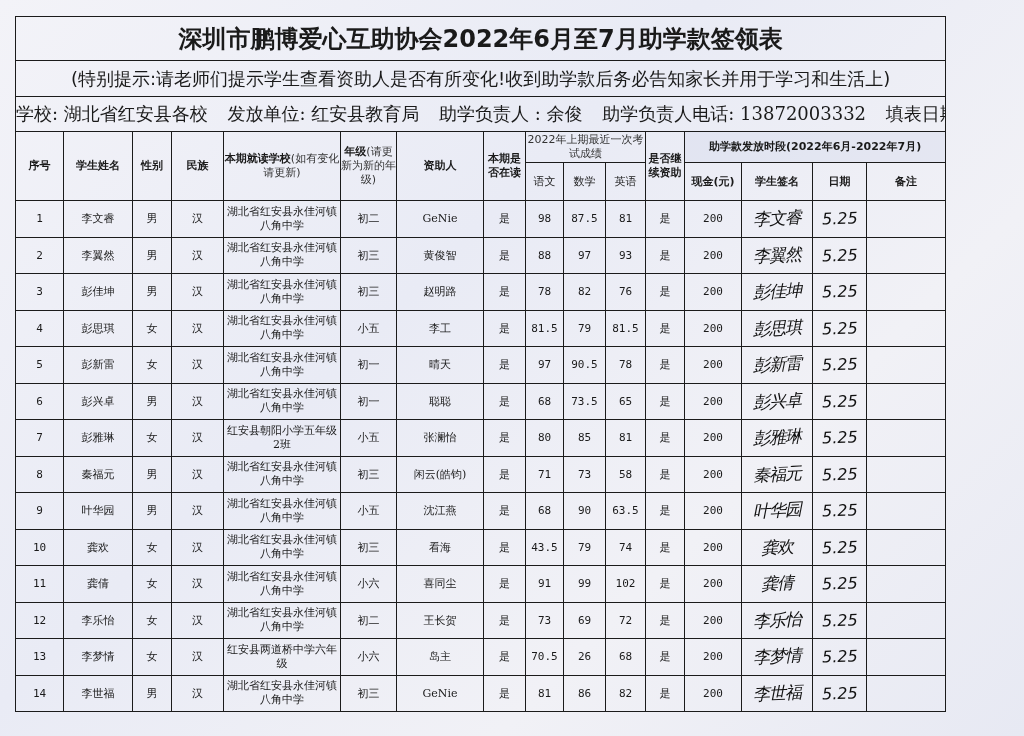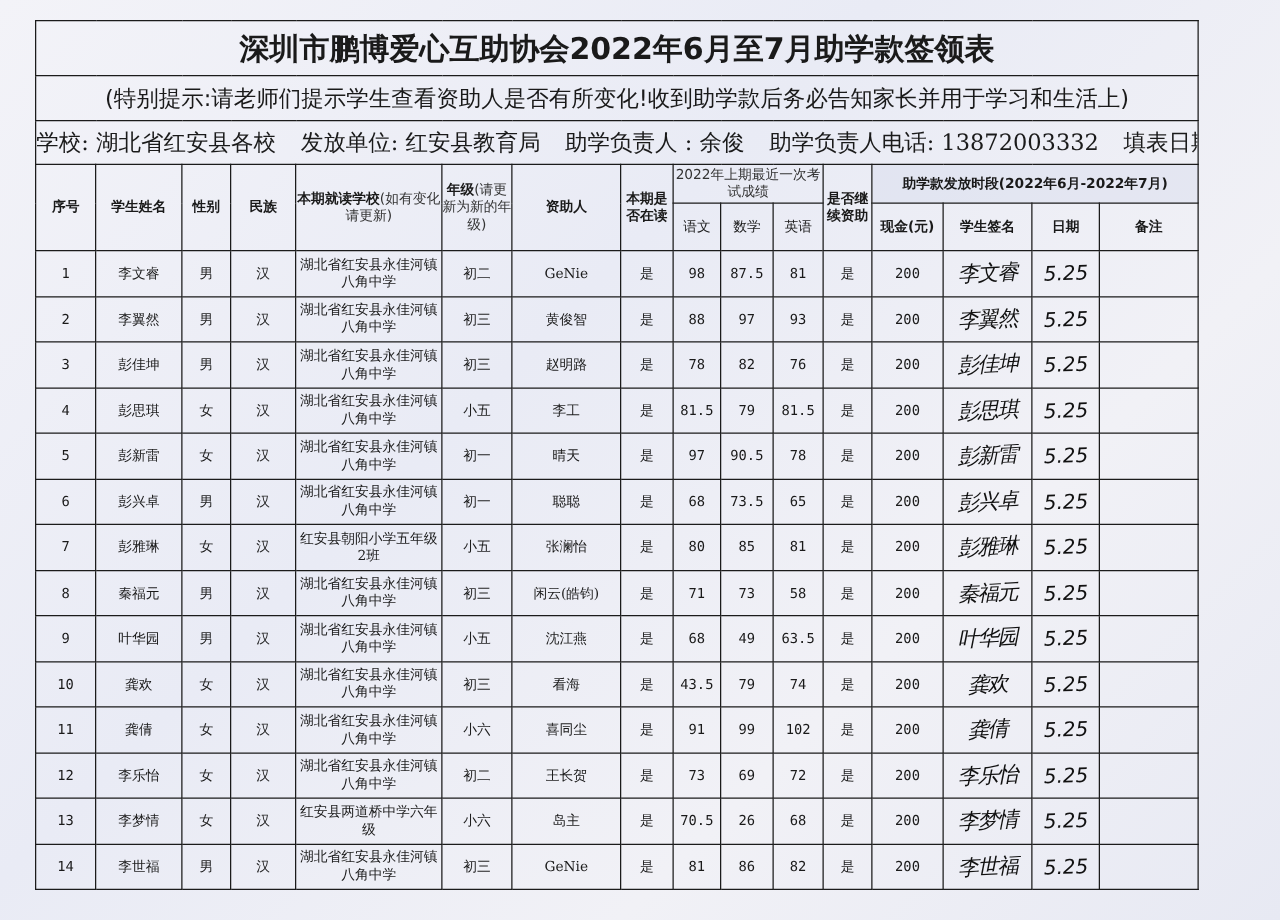--- a/index.html
+++ b/index.html
@@ -4,21 +4,21 @@
 <style>
   html, body { margin:0; padding:0; }
   body {
     width:1024px; height:736px; overflow:hidden;
     background: linear-gradient(135deg,#f3f3f8 0%,#e9ebf5 40%,#f1f1f6 70%,#e7e9f3 100%);
     font-family: "DejaVu Serif", serif;
     color:#1a1a1a;
     position:relative;
   }
   .sheet {
-    position:absolute; left:28px; top:16px; width:930px;
+    position:absolute; left:15px; top:16px; width:930px;
   }
   table.form {
     border-collapse:collapse; width:930px; table-layout:fixed;
   }
   table.form td {
     border:1.5px solid #1b1b1b;
     text-align:center; vertical-align:middle;
     padding:0; overflow:hidden;
   }
   .title-row td { height:43px; font-family:"DejaVu Sans", sans-serif; font-size:24px; font-weight:bold; letter-spacing:0px; }
@@ -260,21 +260,21 @@
   <tr class="row">
     <td class="num">9</td>
     <td>叶华园</td>
     <td>男</td>
     <td>汉</td>
     <td class="school">湖北省红安县永佳河镇八角中学</td>
     <td>小五</td>
     <td>沈江燕</td>
     <td>是</td>
     <td class="num">68</td>
-    <td class="num">49</td>
+    <td class="num">90</td>
     <td class="num">63.5</td>
     <td>是</td>
     <td class="num">200</td>
     <td><span class="sig">叶华园</span></td>
     <td><span class="sigdate">5.25</span></td>
     <td></td>
   </tr>
 
   <tr class="row">
     <td class="num">10</td>

